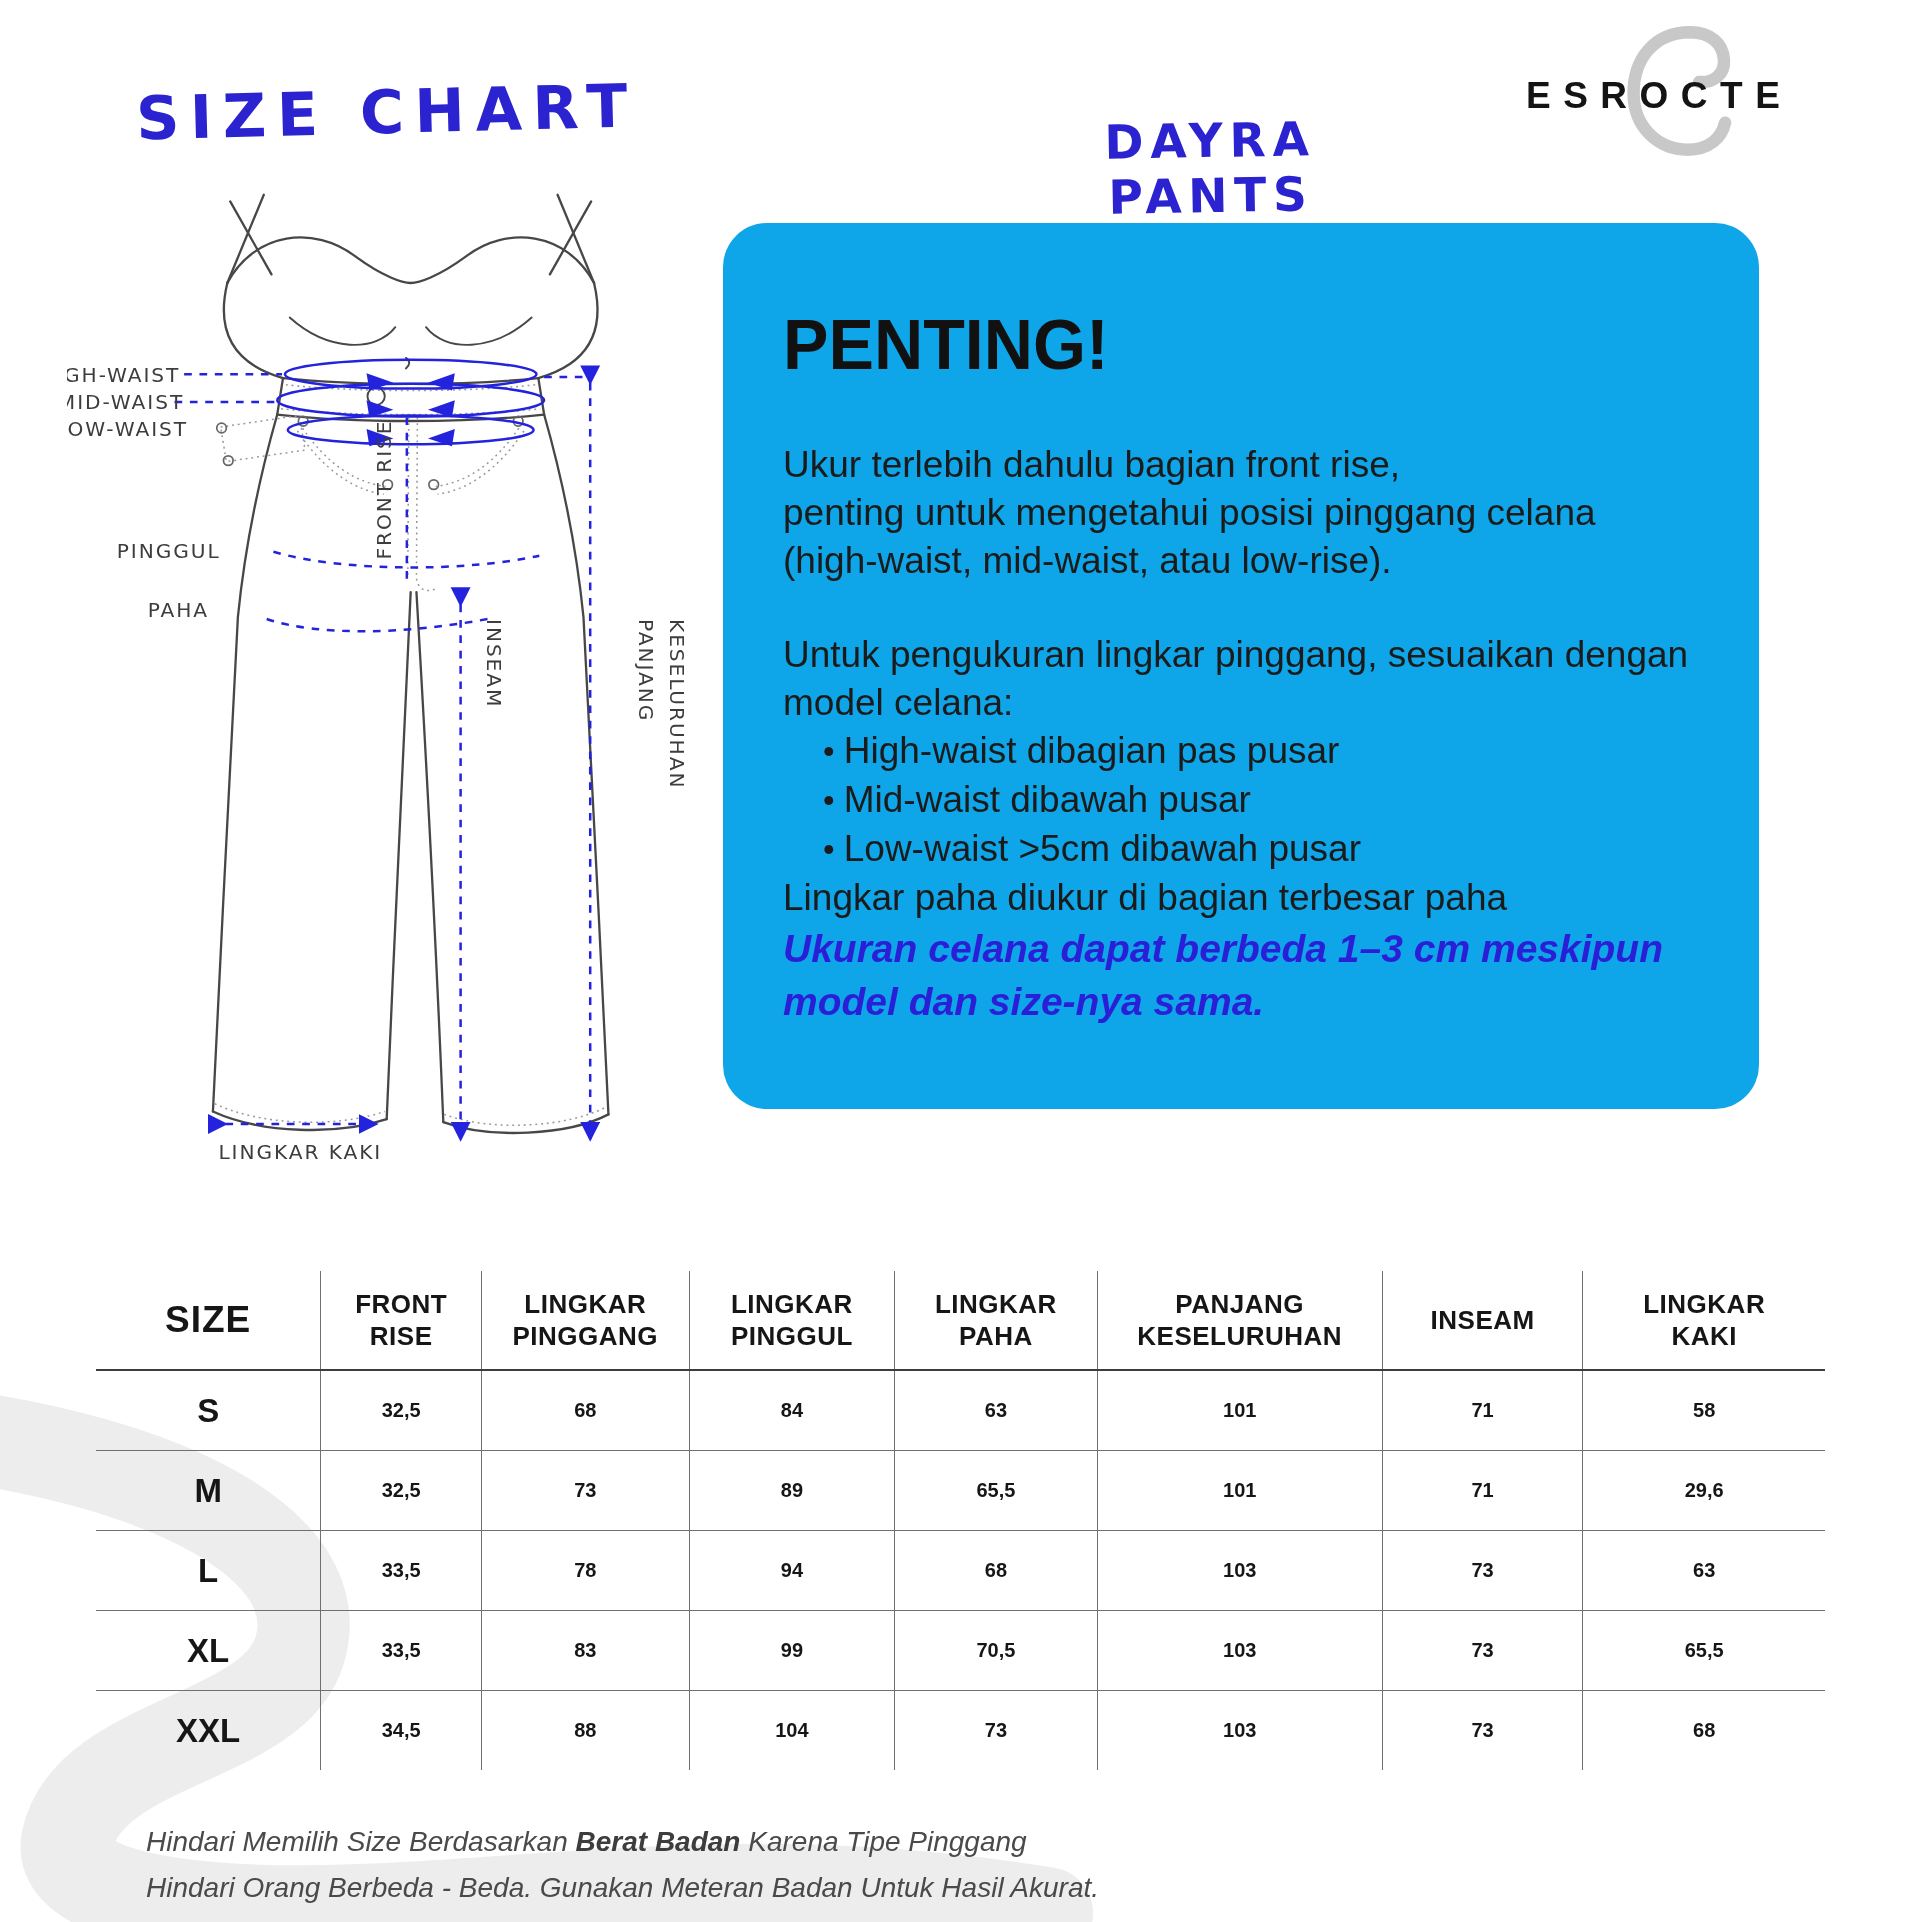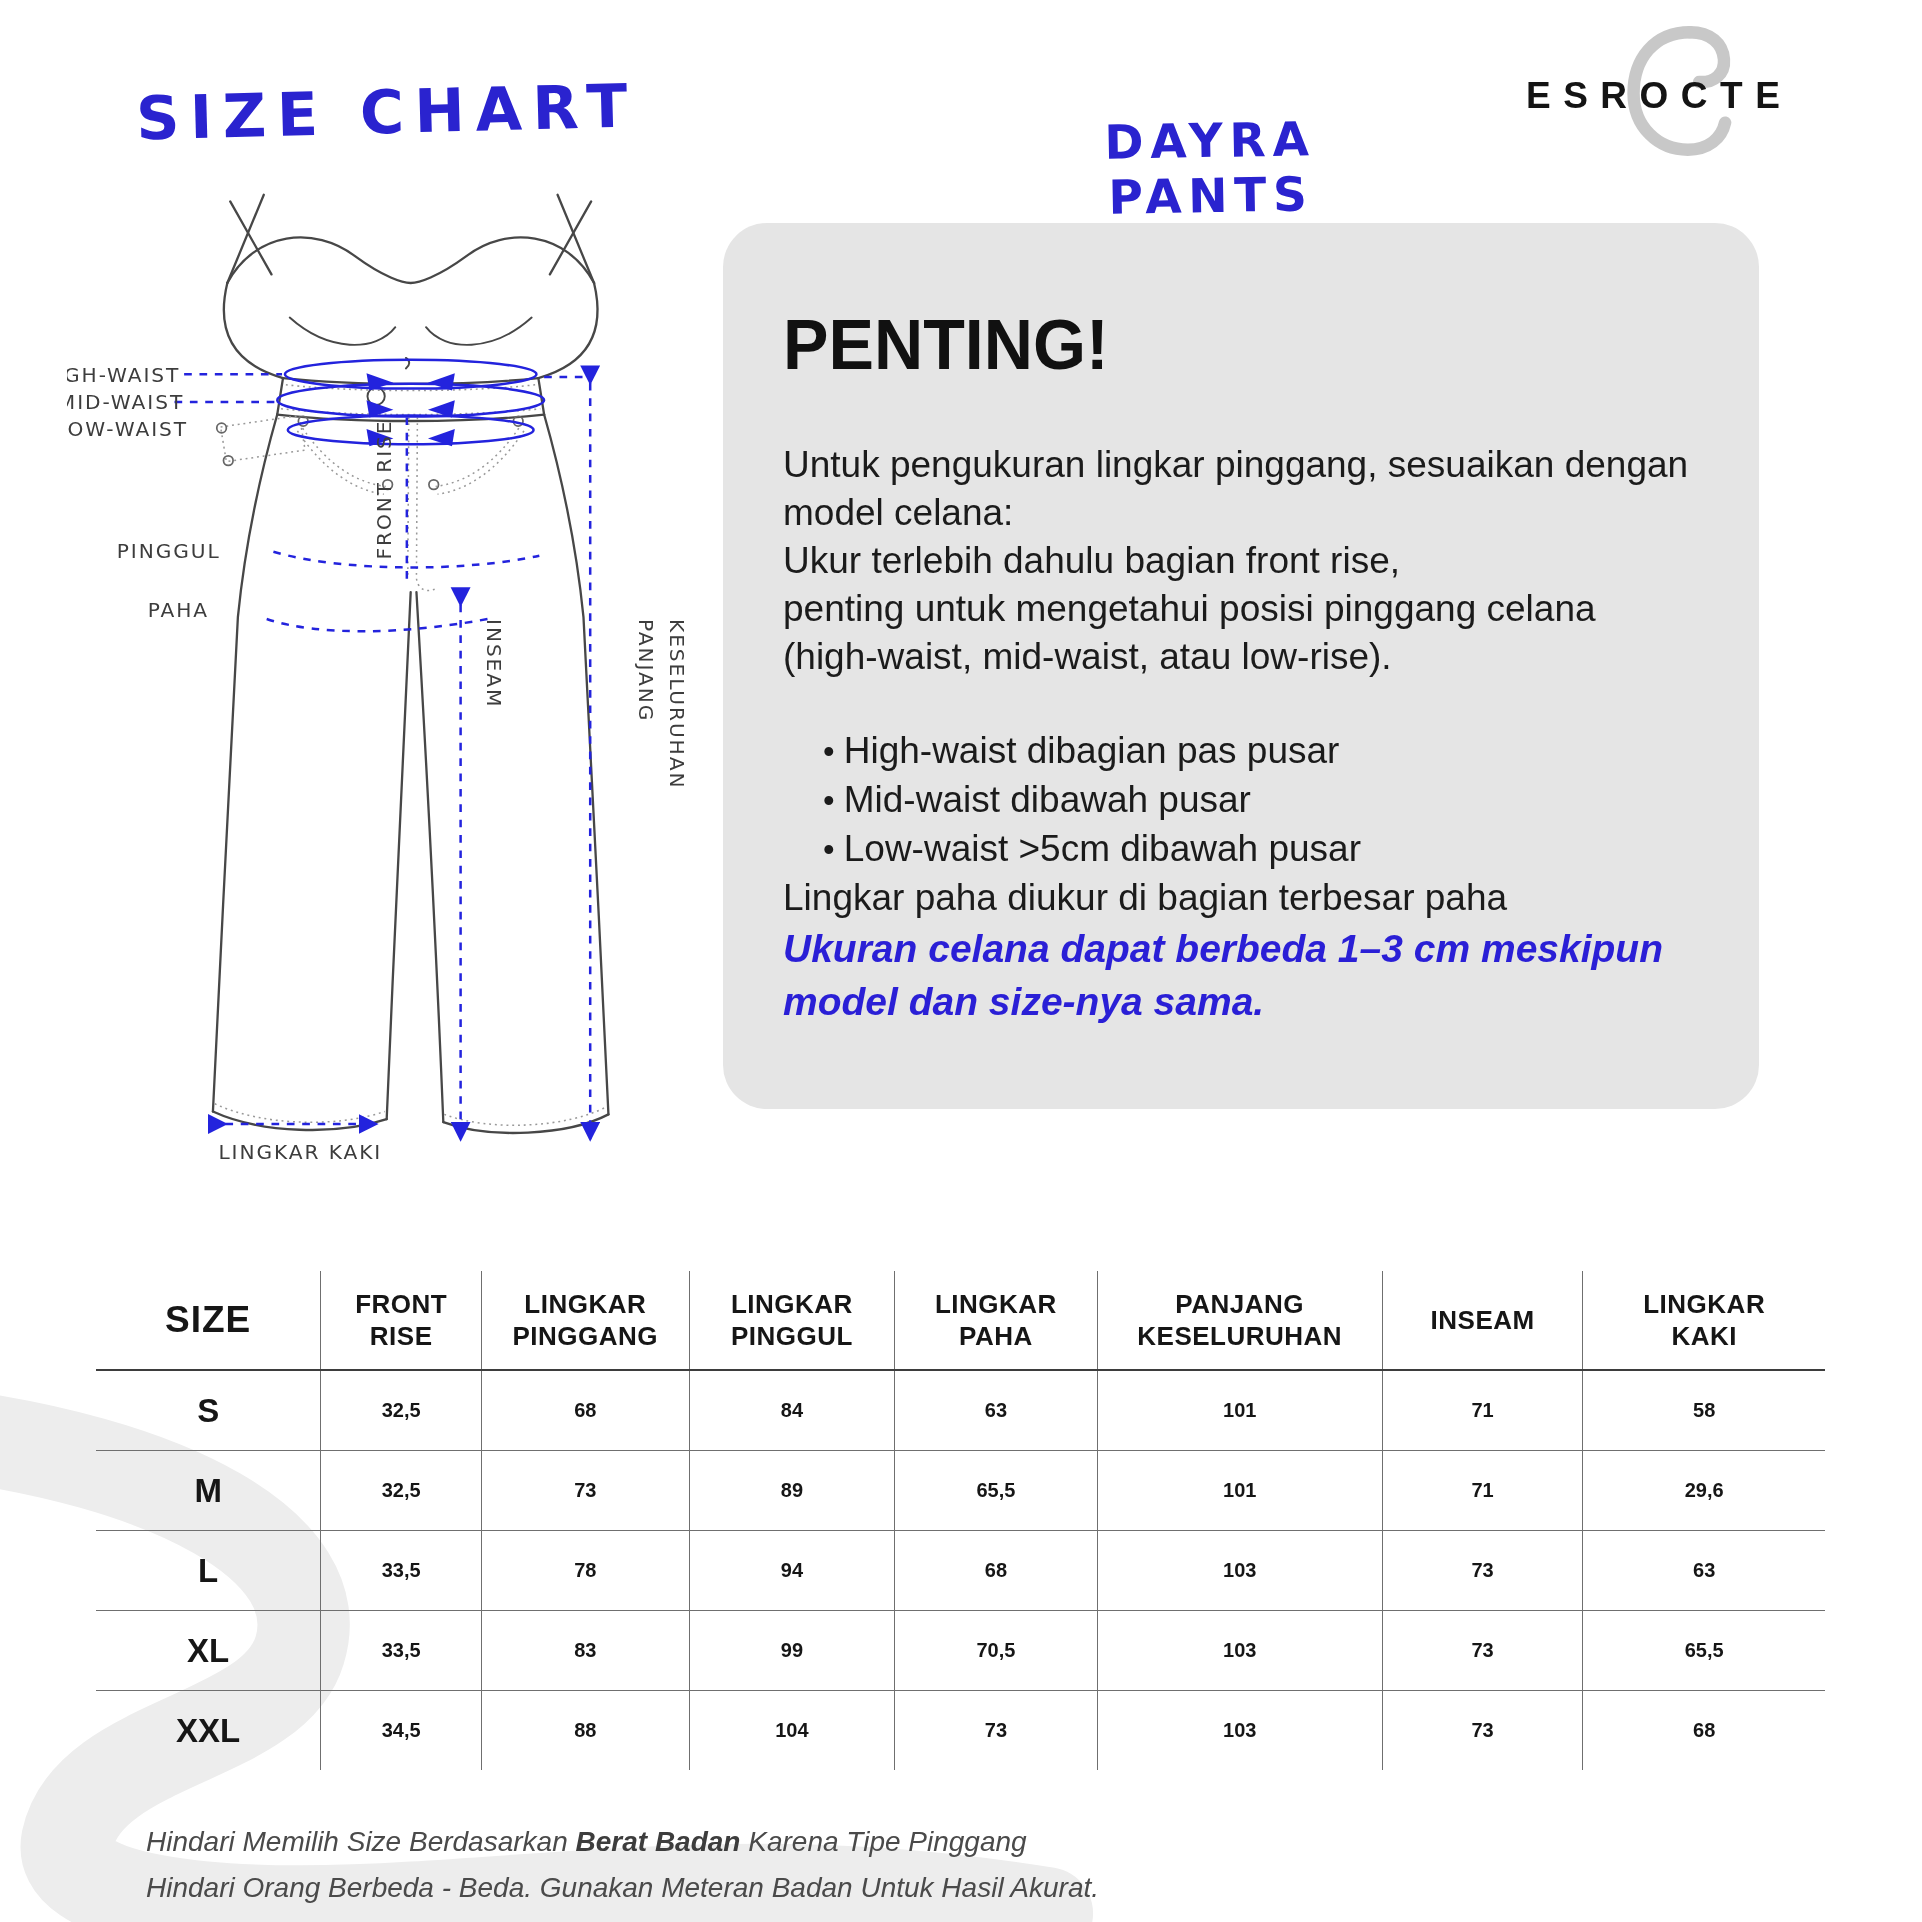--- a/index.html
+++ b/index.html
@@ -32,21 +32,21 @@
   }
   
   .diagram{position:absolute;left:67px;top:175px;width:672px;height:1057px;z-index:1;}
   .diagram text{
     font-family:"DejaVu Sans", sans-serif;
     fill:#3d3d3d;font-size:21px;letter-spacing:2px;font-weight:500;
   }
   
   .info-box{
     position:absolute;left:723px;top:223px;width:1036px;height:886px;z-index:1;
-    background:#e5e5e5;border-radius:44px;box-sizing:border-box;
+    background:#0ea5e9;border-radius:44px;box-sizing:border-box;
     padding:81px 58px 0 60px;
   }
   .info-heading{
     margin:0 0 56px 0;font-size:71px;font-weight:800;letter-spacing:0;
     color:#111;transform:scaleX(.96);transform-origin:left;
   }
   .info-para{font-size:37px;line-height:48px;color:#1b1b1b;}
   .info-para.mb{margin-bottom:46px;}
   .info-bullets{list-style:none;margin:0;padding:0 0 0 40px;font-size:37px;line-height:48px;}
   .info-bullets li::before{content:"•  ";font-size:33px;}
@@ -197,28 +197,28 @@
   <text x="148" y="460" text-anchor="end">PAHA</text>
   <text transform="translate(338,400) rotate(-90)">FRONT RISE</text>
   <text transform="translate(438,462) rotate(90)">INSEAM</text>
   <text transform="translate(596,462) rotate(90)">PANJANG</text>
   <text transform="translate(628,462) rotate(90)">KESELURUHAN</text>
   <text x="243" y="1024" text-anchor="middle">LINGKAR KAKI</text>
 </svg>
 
 <div class="info-box">
   <h2 class="info-heading">PENTING!</h2>
-  <div class="info-para">
-      <div>Untuk pengukuran lingkar pinggang, sesuaikan dengan</div>
-      <div>model celana:</div>
-    </div>
   <div class="info-para mb">
       <div>Ukur terlebih dahulu bagian front rise,</div>
       <div>penting untuk mengetahui posisi pinggang celana</div>
       <div>(high-waist, mid-waist, atau low-rise).</div>
+    </div>
+  <div class="info-para">
+      <div>Untuk pengukuran lingkar pinggang, sesuaikan dengan</div>
+      <div>model celana:</div>
     </div>
   <ul class="info-bullets">
       <li>High-waist dibagian pas pusar</li>
       <li>Mid-waist dibawah pusar</li>
       <li>Low-waist &gt;5cm dibawah pusar</li>
     </ul>
   <div class="info-para">Lingkar paha diukur di bagian terbesar paha</div>
   <div class="info-note">
       <div>Ukuran celana dapat berbeda 1–3 cm meskipun</div>
       <div>model dan size-nya sama.</div>

